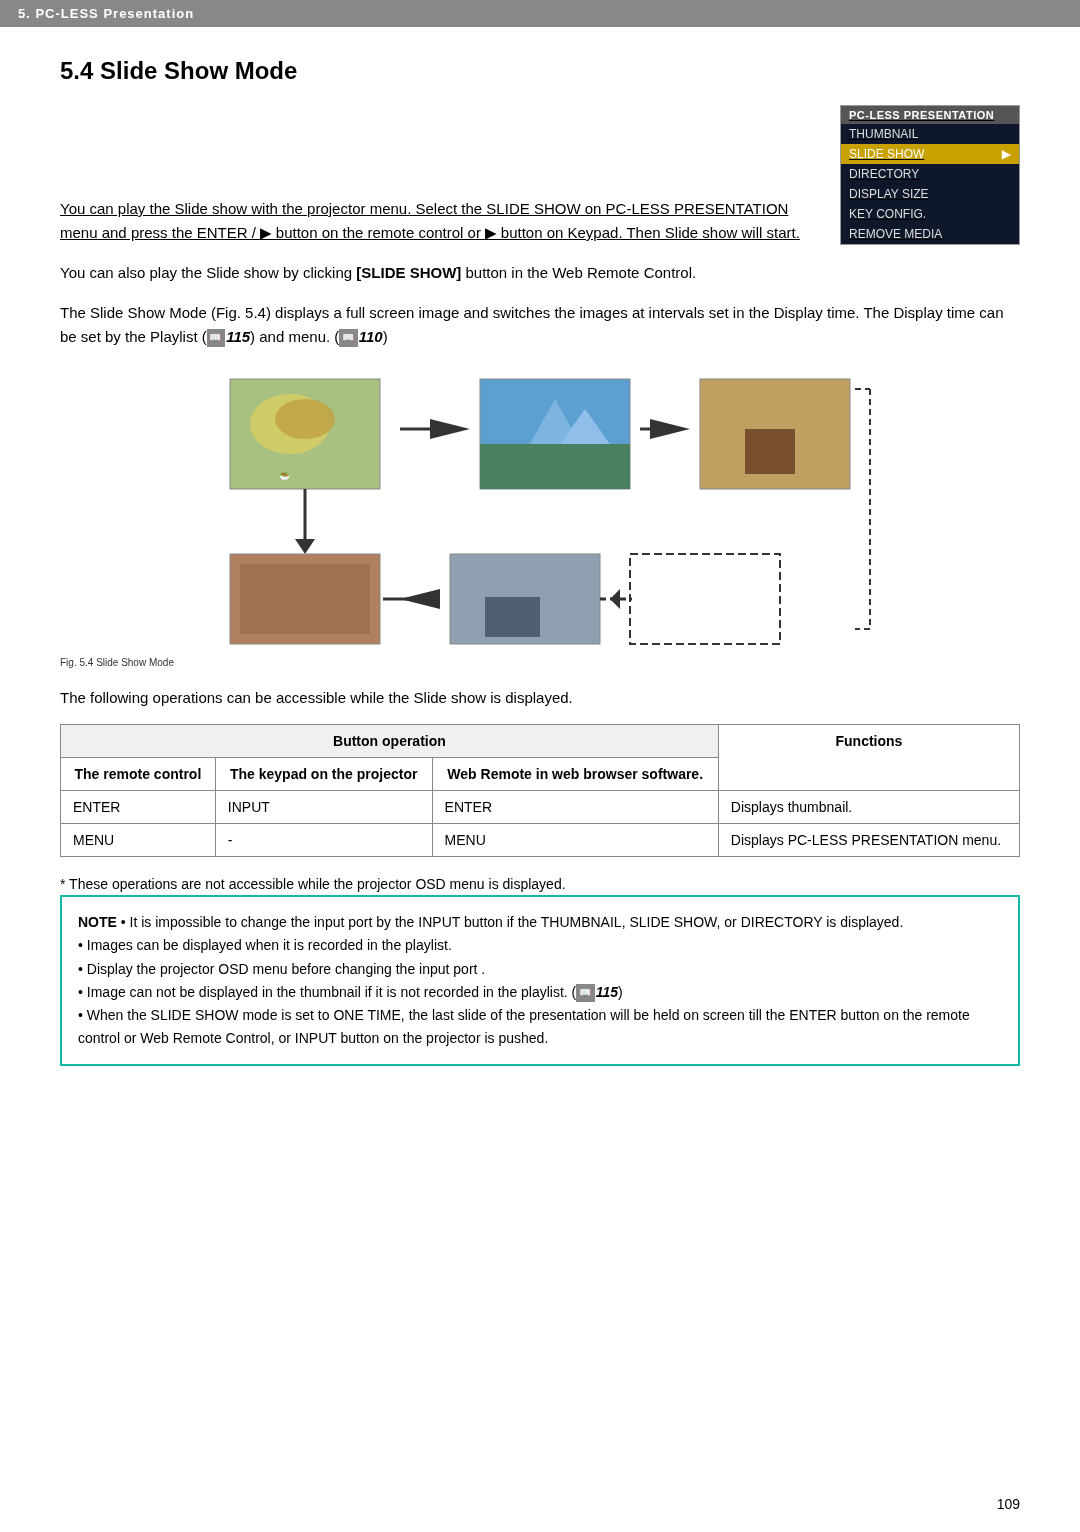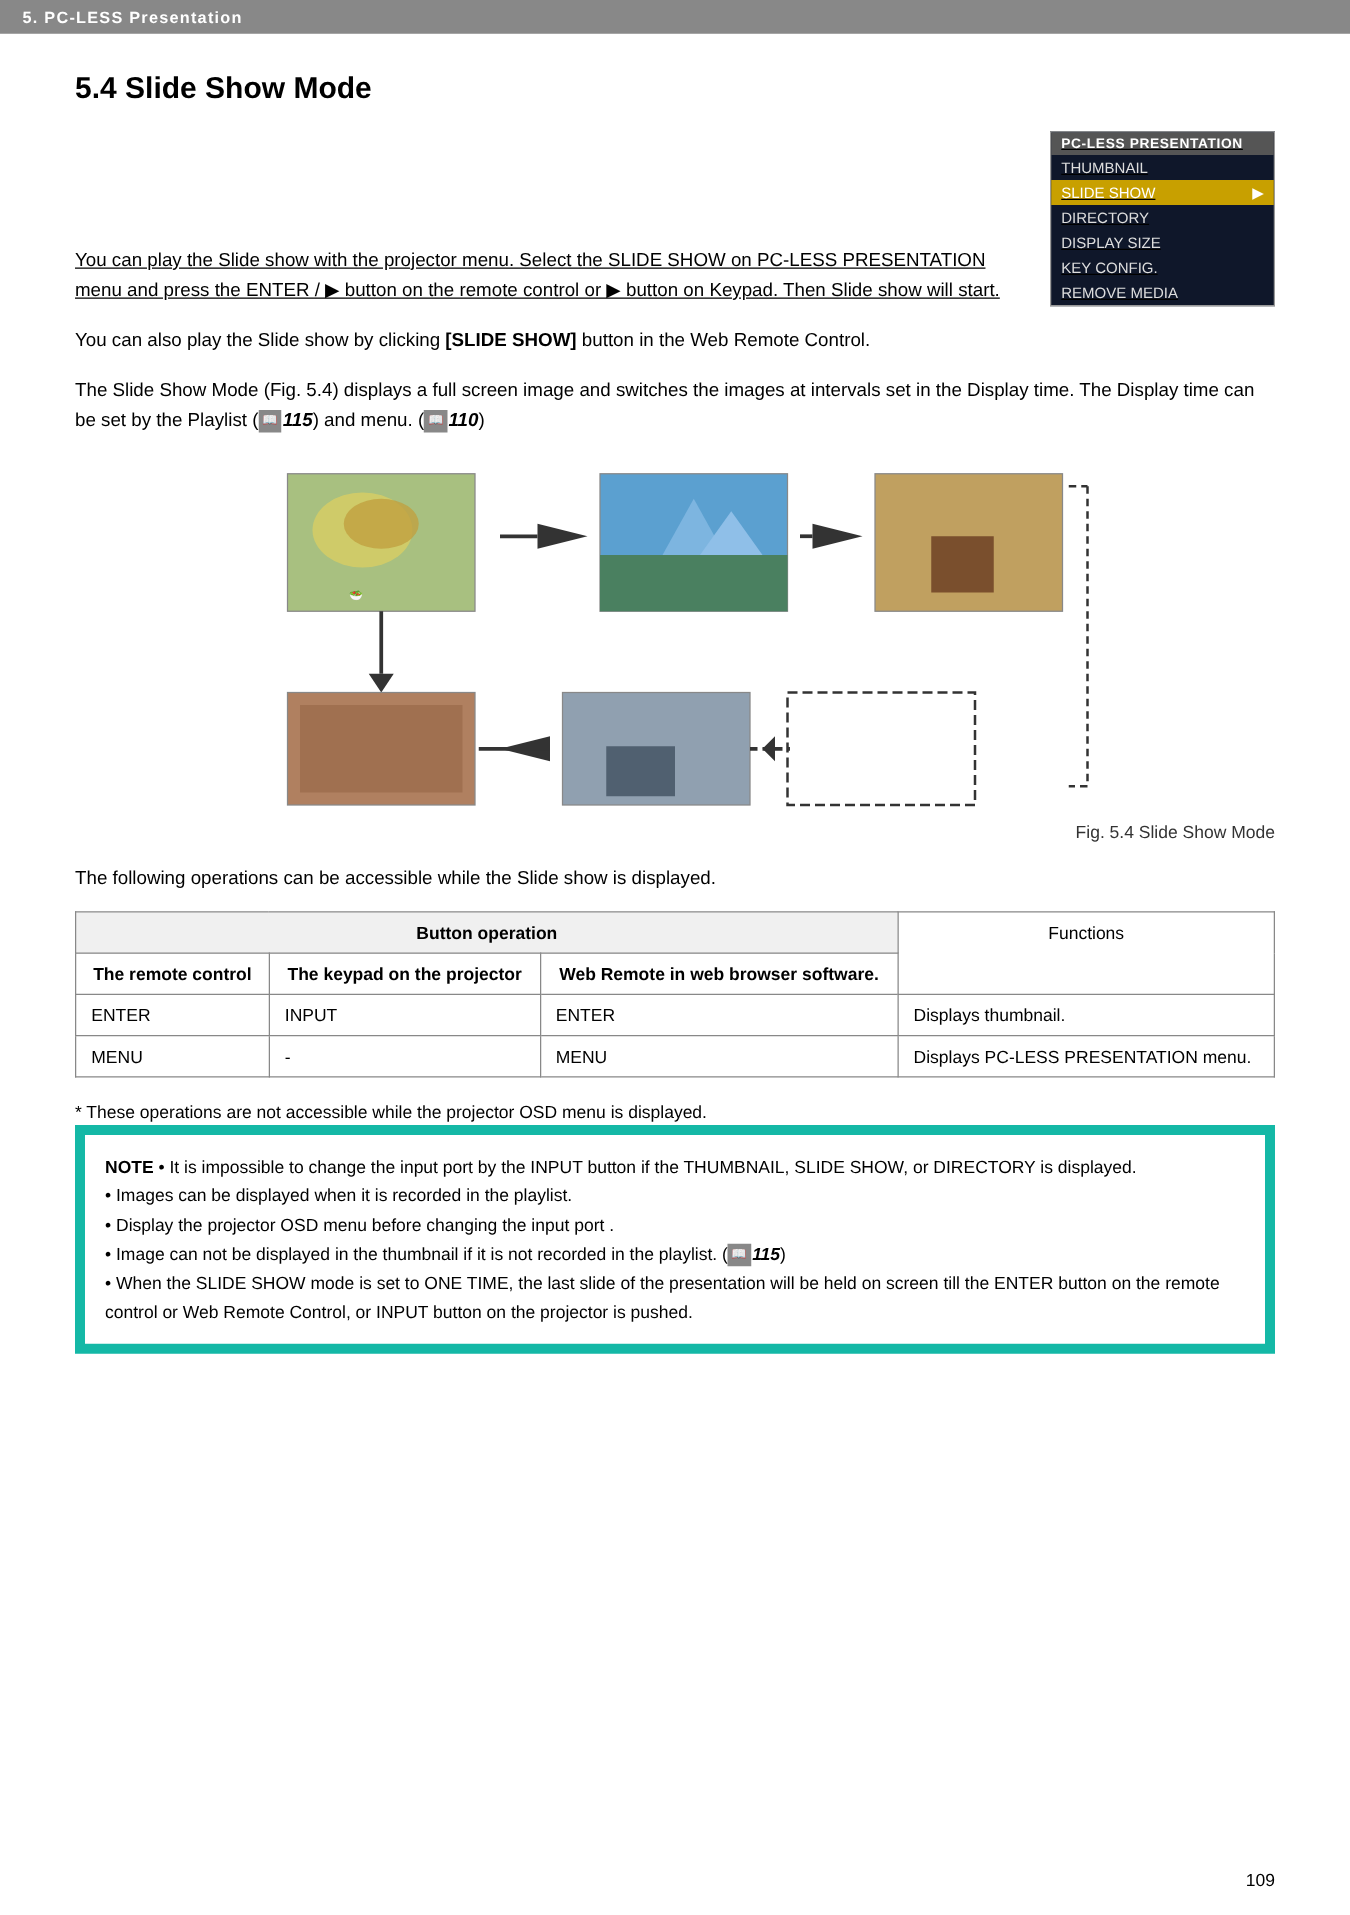--- a/index.html
+++ b/index.html
@@ -103,22 +103,22 @@
       vertical-align: middle;
     }
 
     
     .diagram-container {
       text-align: center;
       margin: 20px 0 8px 0;
     }
 
     .diagram-caption {
-      text-align: right;
-      font-size: 14px;
+      text-align: left;
+      font-size: 10px;
       margin-bottom: 18px;
       color: #333;
     }
 
     
     .diagram-svg {
       display: block;
       margin: 0 auto;
     }
 
@@ -141,33 +141,33 @@
       vertical-align: top;
     }
 
     .ops-table .btn-op-header {
       text-align: center;
       font-weight: bold;
       background: #f0f0f0;
     }
 
     .ops-table .functions-header {
-      font-weight: normal;
+      font-weight: bold;
       text-align: center;
     }
 
     
     .asterisk-note {
       font-size: 14px;
       line-height: 1.6;
     }
 
     
     .note-box {
-      border: 8px solid #14b8a6;
+      border: 2px solid #14b8a6;
       padding: 14px 16px;
       font-size: 14px;
       line-height: 1.65;
     }
 
     .note-box .note-label {
       font-weight: bold;
     }
 
     

